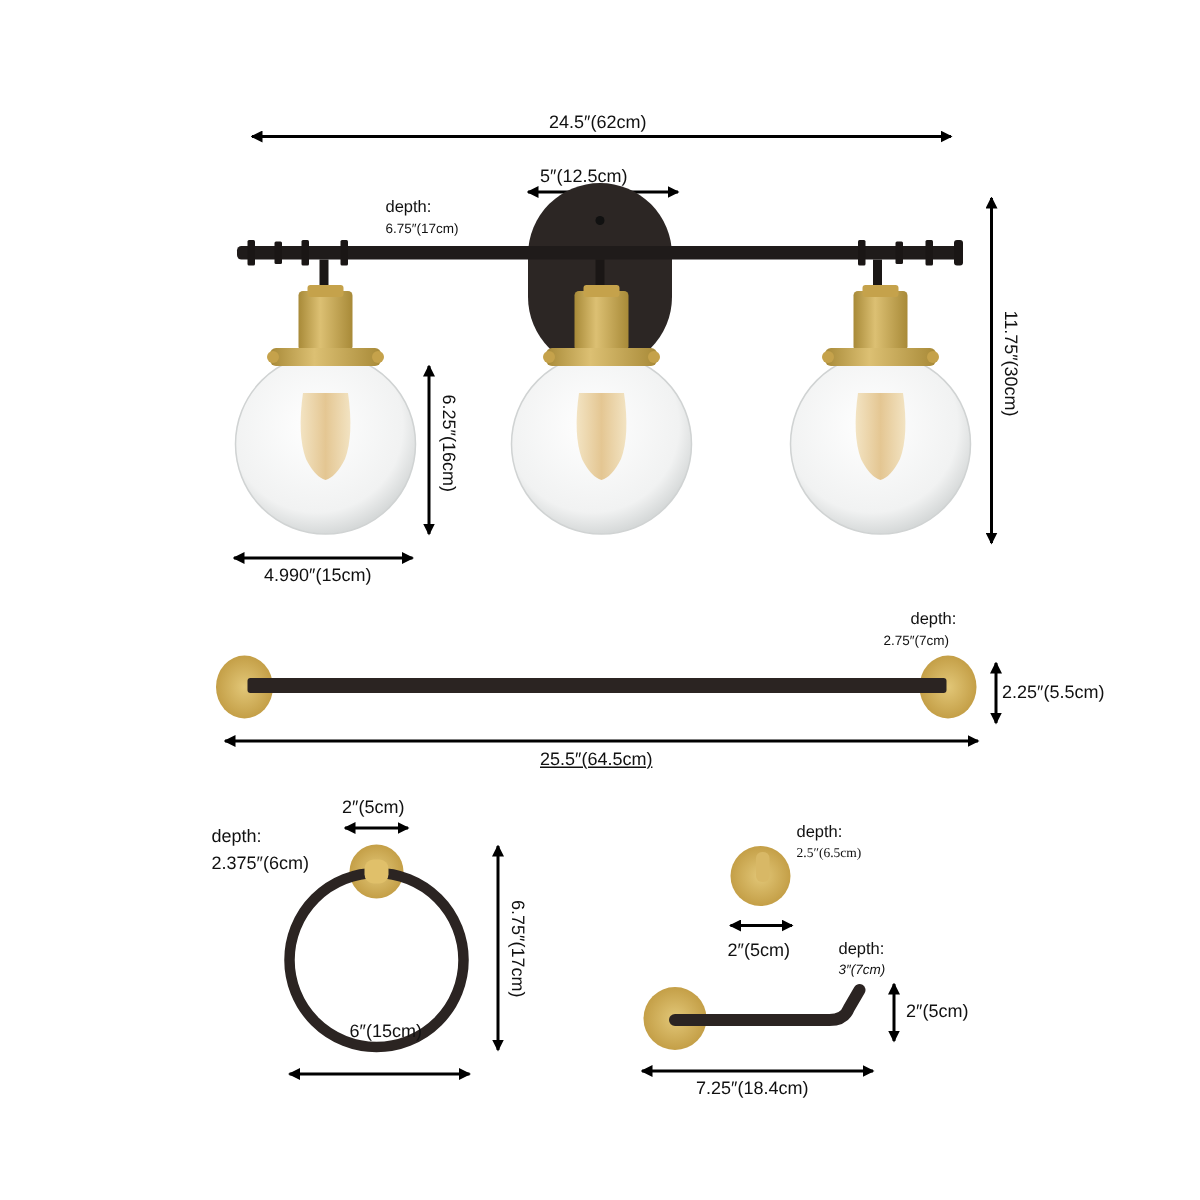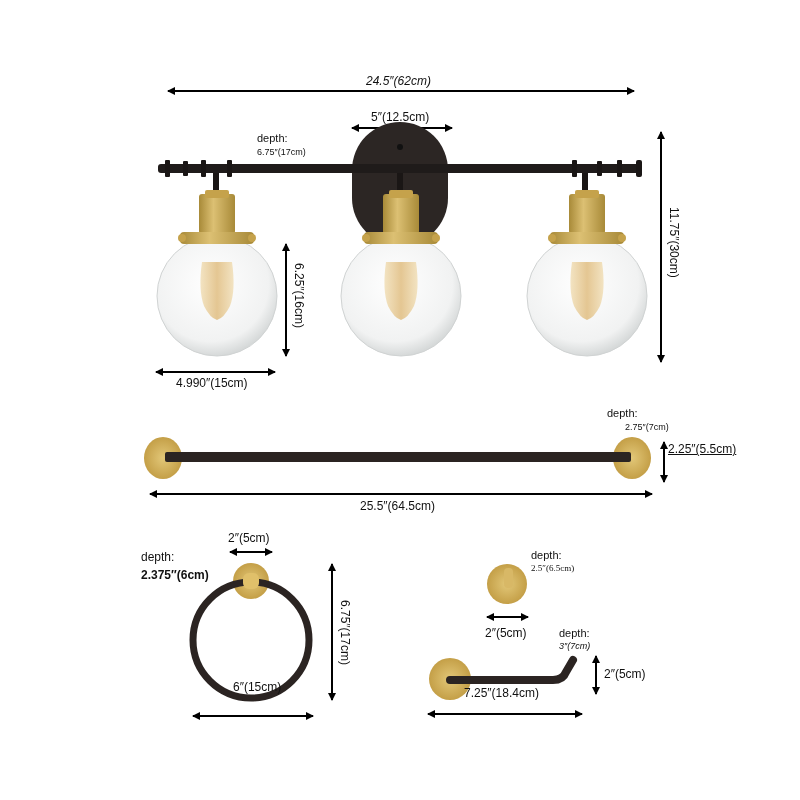--- a/index.html
+++ b/index.html
@@ -122,39 +122,39 @@
   </g>
 
   <g>
     <circle cx="450" cy="679" r="21" fill="url(#discG)"></circle>
     <path d="M450,680 L553,680 Q563,680 566,672 L573,660" fill="none" stroke="#2b2422" stroke-width="8" stroke-linecap="round"></path>
     <line x1="596" y1="656" x2="596" y2="694" stroke="#000" stroke-width="2" marker-start="url(#ah)" marker-end="url(#ah)"></line>
     <line x1="428" y1="714" x2="582" y2="714" stroke="#000" stroke-width="2" marker-start="url(#ah)" marker-end="url(#ah)"></line>
   </g>
 </svg>
 
-<div class="lbl" style="left:366px;top:74px;font-style:italic;">24.5″(62cm)</div>
-<div class="lbl" style="left:371px;top:110px;">5″(12.5cm)</div>
+<div class="lbl" style="left:366px;top:74px;">24.5″(62cm)</div>
+<div class="lbl" style="left:360px;top:110px;">5″(12.5cm)</div>
 <div class="lbl depth" style="left:257px;top:132px;">depth:</div>
 <div class="lbl small" style="left:257px;top:147px;">6.75″(17cm)</div>
 <div class="lbl vert" style="left:306px;top:263px;">6.25″(16cm)</div>
 <div class="lbl" style="left:176px;top:376px;">4.990″(15cm)</div>
 <div class="lbl vert" style="left:681px;top:207px;">11.75″(30cm)</div>
 
 <div class="lbl depth" style="left:607px;top:407px;">depth:</div>
-<div class="lbl small" style="left:625px;top:422px;">2.75″(7cm)</div>
-<div class="lbl" style="left:668px;top:442px;text-decoration:underline;">2.25″(5.5cm)</div>
-<div class="lbl" style="left:360px;top:499px;">25.5″(64.5cm)</div>
+<div class="lbl small" style="left:589px;top:422px;">2.75″(7cm)</div>
+<div class="lbl" style="left:668px;top:454px;">2.25″(5.5cm)</div>
+<div class="lbl" style="left:360px;top:499px;text-decoration:underline;">25.5″(64.5cm)</div>
 
 <div class="lbl" style="left:228px;top:531px;">2″(5cm)</div>
 <div class="lbl" style="left:141px;top:550px;">depth:</div>
-<div class="lbl" style="left:141px;top:568px;font-weight:bold;">2.375″(6cm)</div>
+<div class="lbl" style="left:141px;top:568px;">2.375″(6cm)</div>
 <div class="lbl vert" style="left:352px;top:600px;">6.75″(17cm)</div>
 <div class="lbl" style="left:233px;top:680px;">6″(15cm)</div>
 
 <div class="lbl depth" style="left:531px;top:549px;">depth:</div>
 <div class="lbl small" style="left:531px;top:563px;font-family:Liberation Serif, serif;">2.5″(6.5cm)</div>
 <div class="lbl" style="left:485px;top:626px;">2″(5cm)</div>
 
 <div class="lbl depth" style="left:559px;top:627px;">depth:</div>
 <div class="lbl small" style="left:559px;top:641px;font-style:italic;">3″(7cm)</div>
 <div class="lbl" style="left:604px;top:667px;">2″(5cm)</div>
-<div class="lbl" style="left:464px;top:686px;">7.25″(18.4cm)</div>
+<div class="lbl" style="left:464px;top:718px;">7.25″(18.4cm)</div>
 
 </body></html>

